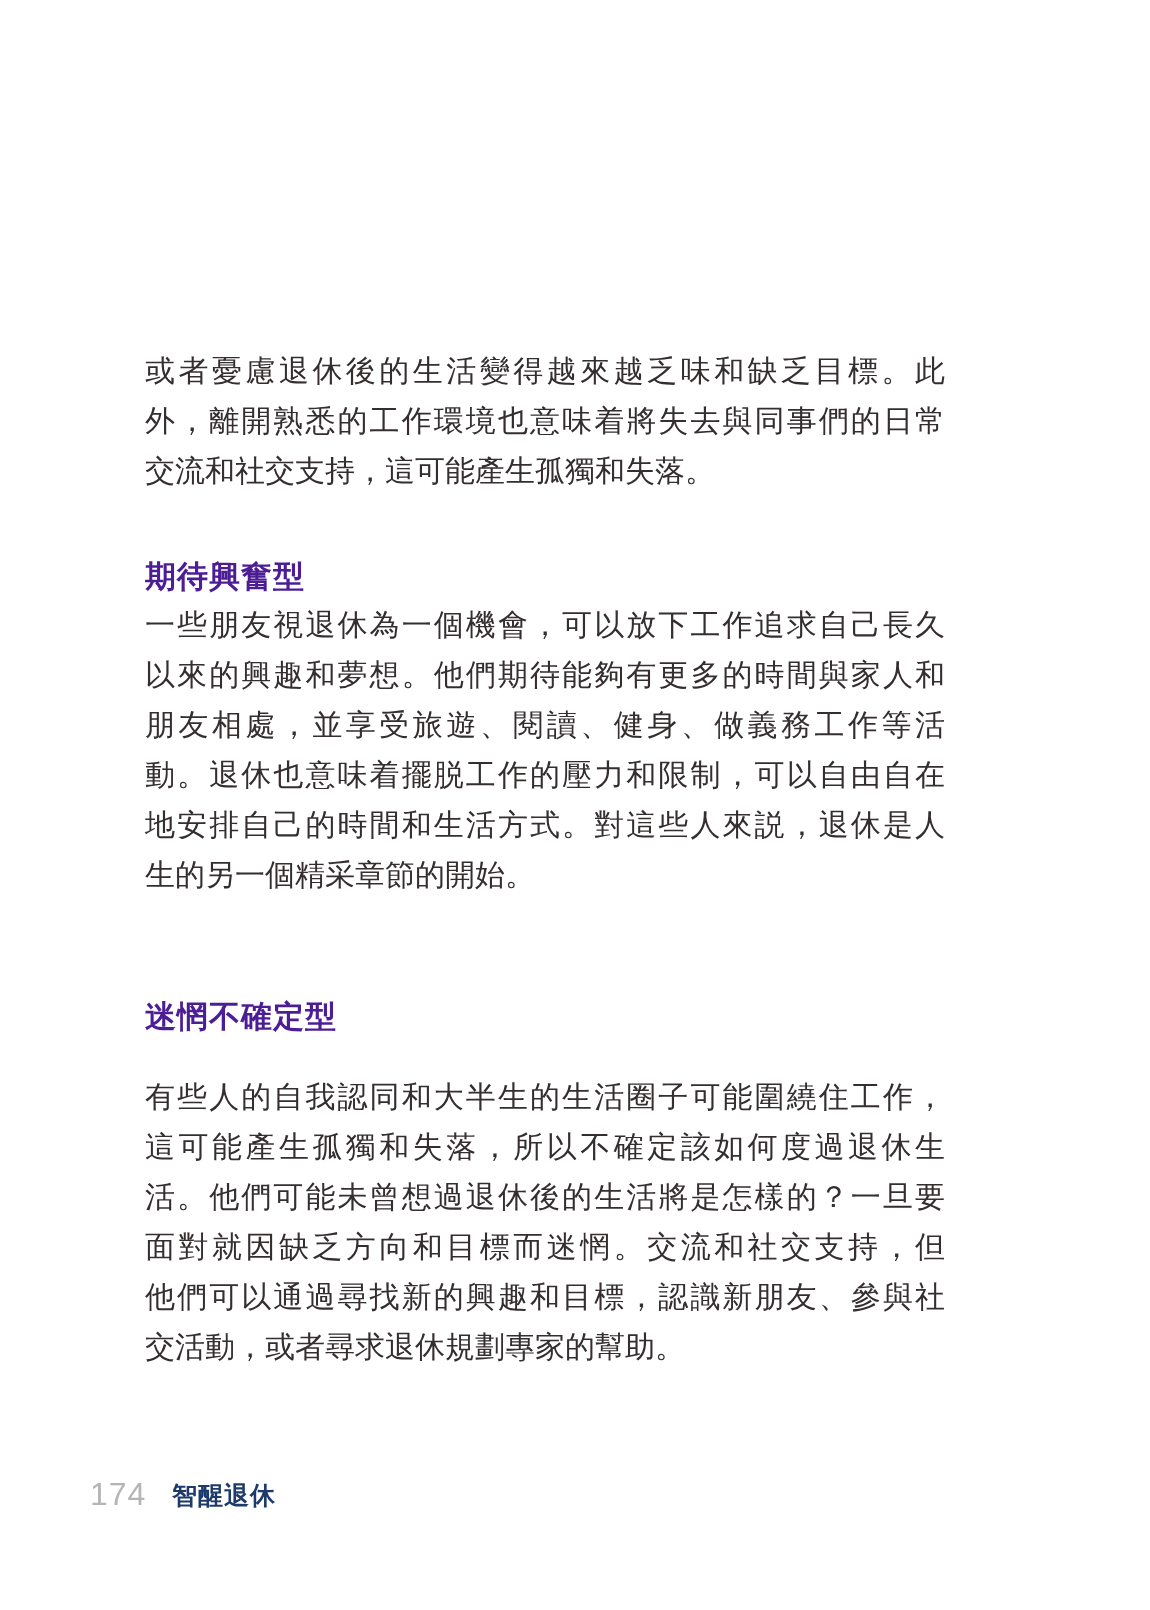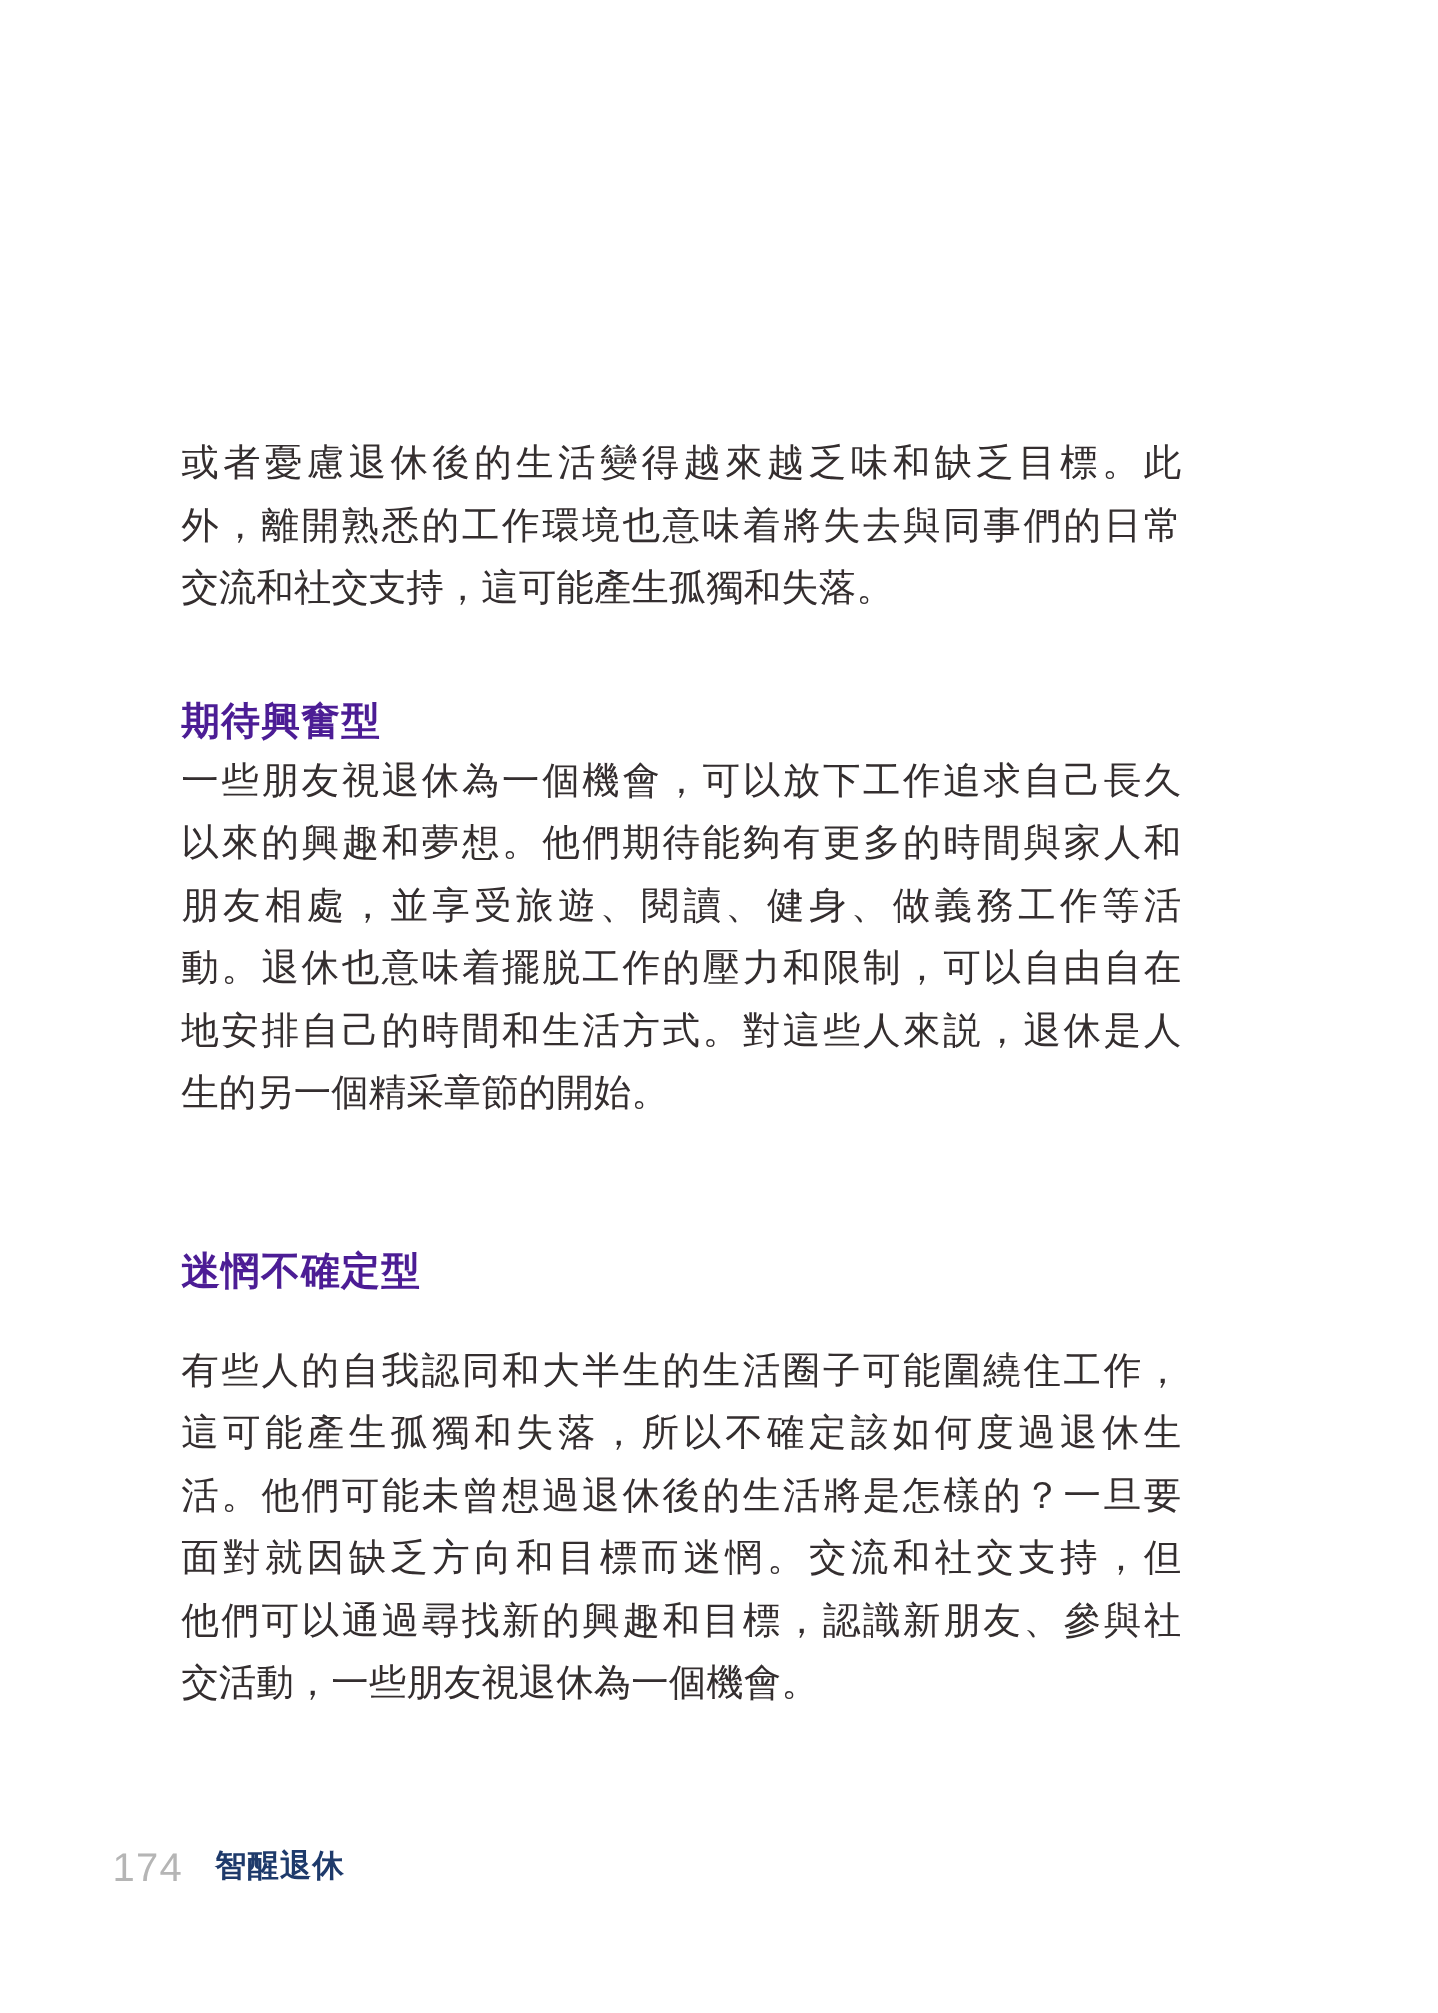--- a/index.html
+++ b/index.html
@@ -59,21 +59,20 @@
   }
   .footer-title {
     position: absolute;
     left: 172px;
     top: 1480px;
     color: #1e3a6b;
     font-size: 25px;
     line-height: 30px;
     font-weight: 700;
     letter-spacing: 1px;
-    font-family: Liberation Mono, monospace;
   }
 </style>
 </head>
 <body>
 
 <div class="page">
 
   <p class="para" id="para-intro">
     <span class="line">或者憂慮退休後的生活變得越來越乏味和缺乏目標。此</span>
     <span class="line">外，離開熟悉的工作環境也意味着將失去與同事們的日常</span>
@@ -92,19 +91,19 @@
   </p>
 
   <h2 class="heading" id="heading-2">迷惘不確定型</h2>
 
   <p class="para" id="para-uncertain">
     <span class="line">有些人的自我認同和大半生的生活圈子可能圍繞住工作，</span>
     <span class="line">這可能產生孤獨和失落，所以不確定該如何度過退休生</span>
     <span class="line">活。他們可能未曾想過退休後的生活將是怎樣的？一旦要</span>
     <span class="line">面對就因缺乏方向和目標而迷惘。交流和社交支持，但</span>
     <span class="line">他們可以通過尋找新的興趣和目標，認識新朋友、參與社</span>
-    <span class="line last">交活動，一些朋友視退休為一個機會。</span>
+    <span class="line last">交活動，或者尋求退休規劃專家的幫助。</span>
   </p>
 
   <span class="footer-pagenum">174</span>
   <span class="footer-title">智醒退休</span>
 
 </div>
 
 </body></html>

